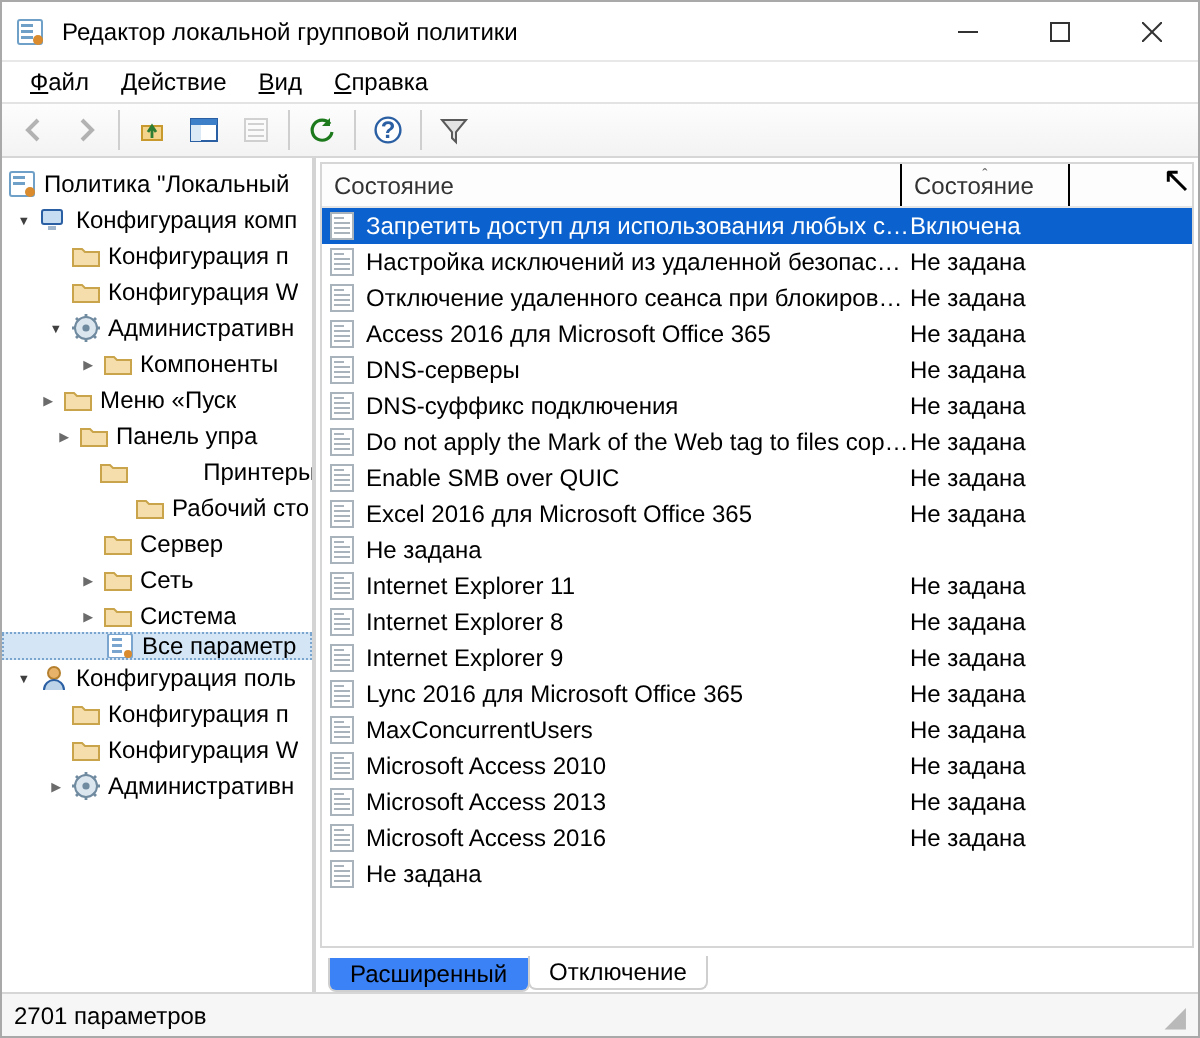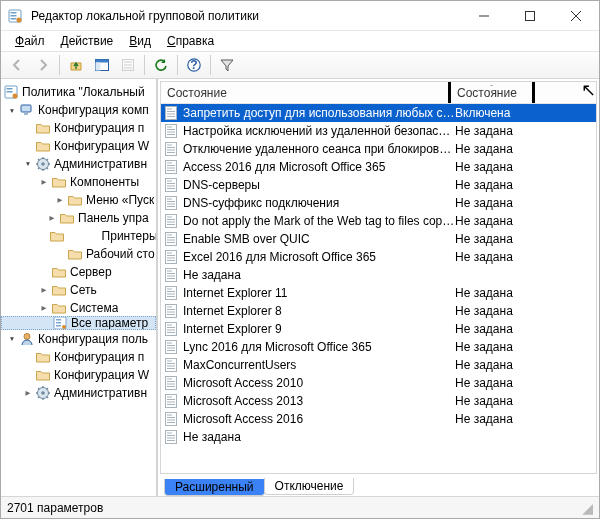--- a/index.html
+++ b/index.html
@@ -29,21 +29,21 @@
   .tree-row.selected { background: #d4e6f6; border: 1px dotted #7aa5cf; height: 14px; margin-top:-1px; }
   .twist { width: 14px; display: flex; justify-content: center; color: #6d6d6d; font-size: 9px; }
   .twist.collapsed::before { content: "▶"; font-size: 8px; color:#6b6b6b; transform: scale(.8);}
   .twist.expanded::before { content: "▼"; font-size: 8px; color:#404040; transform: scale(.8);}
   .tree-icon { width: 16px; height: 16px; display: inline-flex; margin-right: 3px; }
   .tree-label { font-size: 12px; overflow: hidden; text-overflow: clip; }
 
   .content { flex: 1; display: flex; flex-direction: column; min-width: 0; }
   .listwrap { flex: 1; display: flex; flex-direction: column; border: 1px solid #d6d6d6; margin: 2px; min-height:0; }
   .list-header { height: 22px; display: flex; align-items: stretch; border-bottom: 1px solid #e5e5e5; background: #fdfdfd; position: relative; }
-  .list-header .col { display: flex; align-items: center; padding: 0 6px; border-right: 3px solid #000000; font-size: 12px; color:#333; position: relative; }
+  .list-header .col { display: flex; align-items: center; padding: 0 6px; border-right: 1px solid #000000; font-size: 12px; color:#333; position: relative; }
   .list-header .col1 { width: 290px; }
   .list-header .col2 { width: 84px; }
   .sort-caret { position:absolute; top:1px; left:50%; transform:translateX(-50%); font-size:8px; color:#5b5b5b;}
   .cursor-arrow { position: absolute; right: 0px; top: -1px; font-size: 18px; color:#000; pointer-events:none; line-height:1; }
 
   .list-body { flex: 1; overflow-y: scroll; overflow-x: hidden; }
   .row { height: 18px; display: flex; align-items: center; white-space: nowrap; }
   .row-icon { width: 16px; height: 16px; margin: 0 4px 0 2px; flex: none; display: inline-flex; }
   .row .c1 { width: 272px; overflow: hidden; text-overflow: ellipsis; }
   .row .c2 { width: 78px; }
@@ -213,30 +213,30 @@
         </div>
         <div class="tree-row" style="padding-left: 36px;">
           <span class="twist collapsed"></span>
           <span class="tree-icon">
             <svg viewBox="0 0 16 16">
               <path d="M1.5 4.5 L6 4.5 L7.5 6 L14.5 6 L14.5 13 L1.5 13 Z" fill="#f5deab" stroke="#caa44a"></path>
             </svg>
           </span>
           <span class="tree-label">Компоненты</span>
         </div>
-        <div class="tree-row" style="padding-left: 52px;">
+        <div class="tree-row" style="padding-left: 16px;">
           <span class="twist collapsed"></span>
           <span class="tree-icon">
             <svg viewBox="0 0 16 16">
               <path d="M1.5 4.5 L6 4.5 L7.5 6 L14.5 6 L14.5 13 L1.5 13 Z" fill="#f5deab" stroke="#caa44a"></path>
             </svg>
           </span>
           <span class="tree-label">Меню «Пуск</span>
         </div>
-        <div class="tree-row" style="padding-left: 44px;">
+        <div class="tree-row" style="padding-left: 24px;">
           <span class="twist collapsed"></span>
           <span class="tree-icon">
             <svg viewBox="0 0 16 16">
               <path d="M1.5 4.5 L6 4.5 L7.5 6 L14.5 6 L14.5 13 L1.5 13 Z" fill="#f5deab" stroke="#caa44a"></path>
             </svg>
           </span>
           <span class="tree-label">Панель упра</span>
         </div>
         <div class="tree-row" style=" gap: 34px;">
           <span class="twist "></span>

